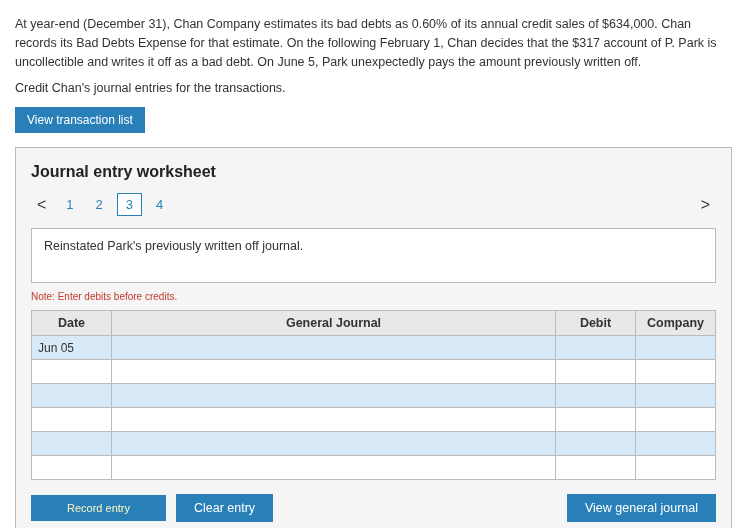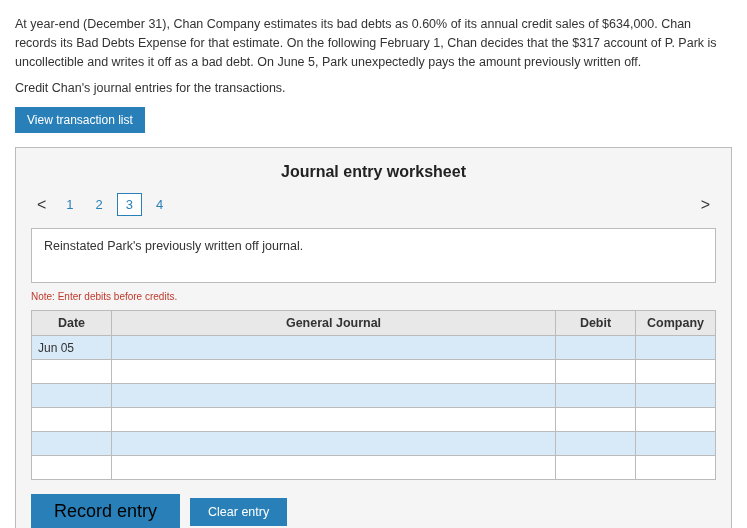--- a/index.html
+++ b/index.html
@@ -35,21 +35,20 @@
     .worksheet-container {
       border: 1px solid #bbb;
       padding: 15px;
       background: #f5f5f5;
     }
     .worksheet-title {
       font-size: 16px;
       font-weight: bold;
       margin-bottom: 12px;
       color: #222;
-      text-align: center;
     }
     .tab-nav {
       display: flex;
       align-items: center;
       margin-bottom: 12px;
       gap: 6px;
     }
     .tab-nav-arrow {
       font-size: 16px;
       cursor: pointer;
@@ -124,24 +123,24 @@
       background: transparent;
     }
     .buttons-row {
       display: flex;
       gap: 10px;
       margin-top: 14px;
       align-items: center;
     }
     .btn-record {
       background: #2980b9;
-      color: #000000;
-      border: none;
-      padding: 7px 23px;
-      font-size: 18px;
+      color: #fef9c3;
+      border: none;
+      padding: 7px 36px;
+      font-size: 11px;
       cursor: pointer;
     }
     .btn-clear {
       background: #2980b9;
       color: #fff;
       border: none;
       padding: 7px 18px;
       font-size: 12.5px;
       cursor: pointer;
     }
@@ -226,17 +225,18 @@
           <td style="background: rgb(255, 255, 255);"><input type="text" style=""></td>
           <td style="background: rgb(255, 255, 255);"><input type="text" style=""></td>
           <td style="background: rgb(255, 255, 255);"><input type="text" style=""></td>
         </tr>
       </tbody>
   </table>
 
   <div class="buttons-row">
     <button class="btn-record">Record entry</button>
     <button class="btn-clear">Clear entry</button>
+    <button class="btn-view-journal">View general journal</button>
   </div>
 </div>
 
 
 
 
 </body></html>

